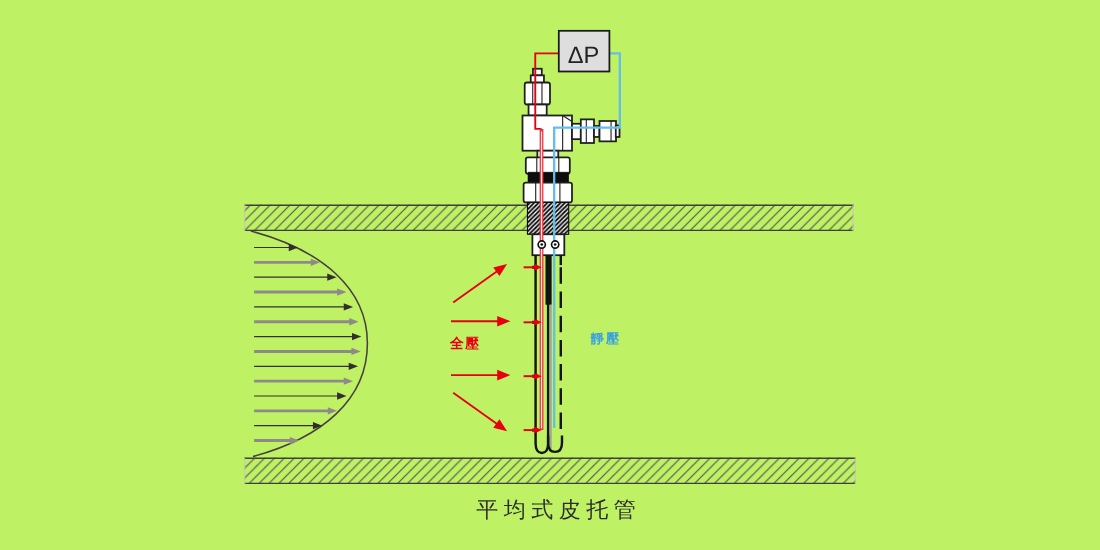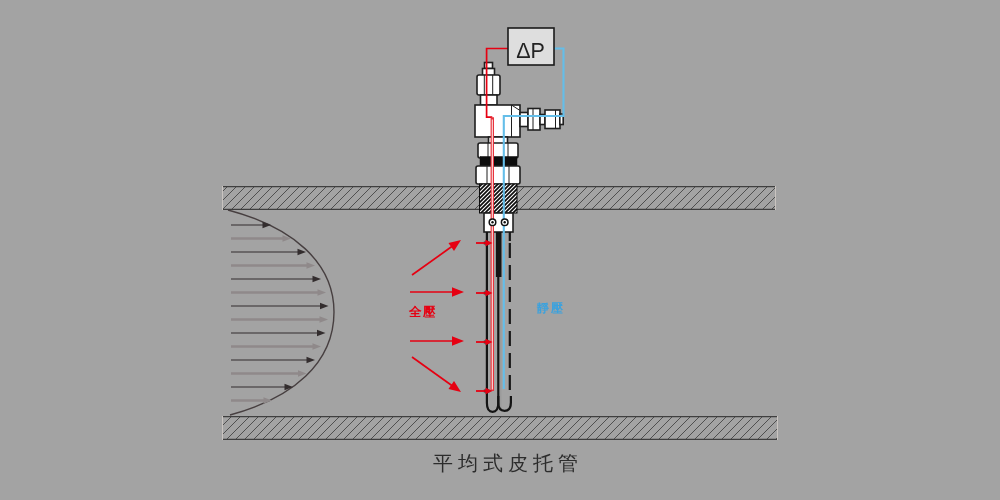--- a/index.html
+++ b/index.html
@@ -1,21 +1,21 @@
 <!DOCTYPE html>
 <html style="--red: #e60012; --red-tube: #e8333d; --blue: #64bee9; --blue-label: #3ba2de; --box-fill: #dedede; --ink: #1f1f1f; --profile-dark: #332d2e; --profile-gray: #8f898a; --hatch: #4f4f4f; --divider-gray: #9b9b9b;"><head>
 <meta charset="utf-8">
 <style>
   :root{
     --red:#e60012; --red-tube:#e8333d; --blue:#64bee9; --blue-label:#3ba2de;
     --box-fill:#dedede; --ink:#1f1f1f; --profile-dark:#332d2e; --profile-gray:#8f898a;
     --hatch:#4f4f4f; --divider-gray:#9b9b9b;
   }
   html,body{margin:0;padding:0;background:#fff;}
-  .stage{width:1000px;height:500px;position:relative;background:#a3a3a3;overflow:hidden;
+  .stage{width:1000px;height:500px;position:relative;background:#bef264;overflow:hidden;
          font-family:"Liberation Sans","DejaVu Sans",sans-serif;}
   svg{display:block;}
   .wall-fill{fill:url(#wallHatch);}
   .hatch-line{stroke:var(--hatch);stroke-width:1;}
   .wall-edge{stroke:#3f3f3f;stroke-width:1.2;fill:none;}
   .wall-end{stroke:#c9c4c0;stroke-width:1;}
   .vcurve{stroke:#473f40;stroke-width:1.4;fill:none;}
   .pshaft-dark{stroke:var(--profile-dark);stroke-width:1.1;}
   .phead-dark{fill:var(--profile-dark);}
   .pshaft-gray{stroke:var(--profile-gray);stroke-width:2.6;}

